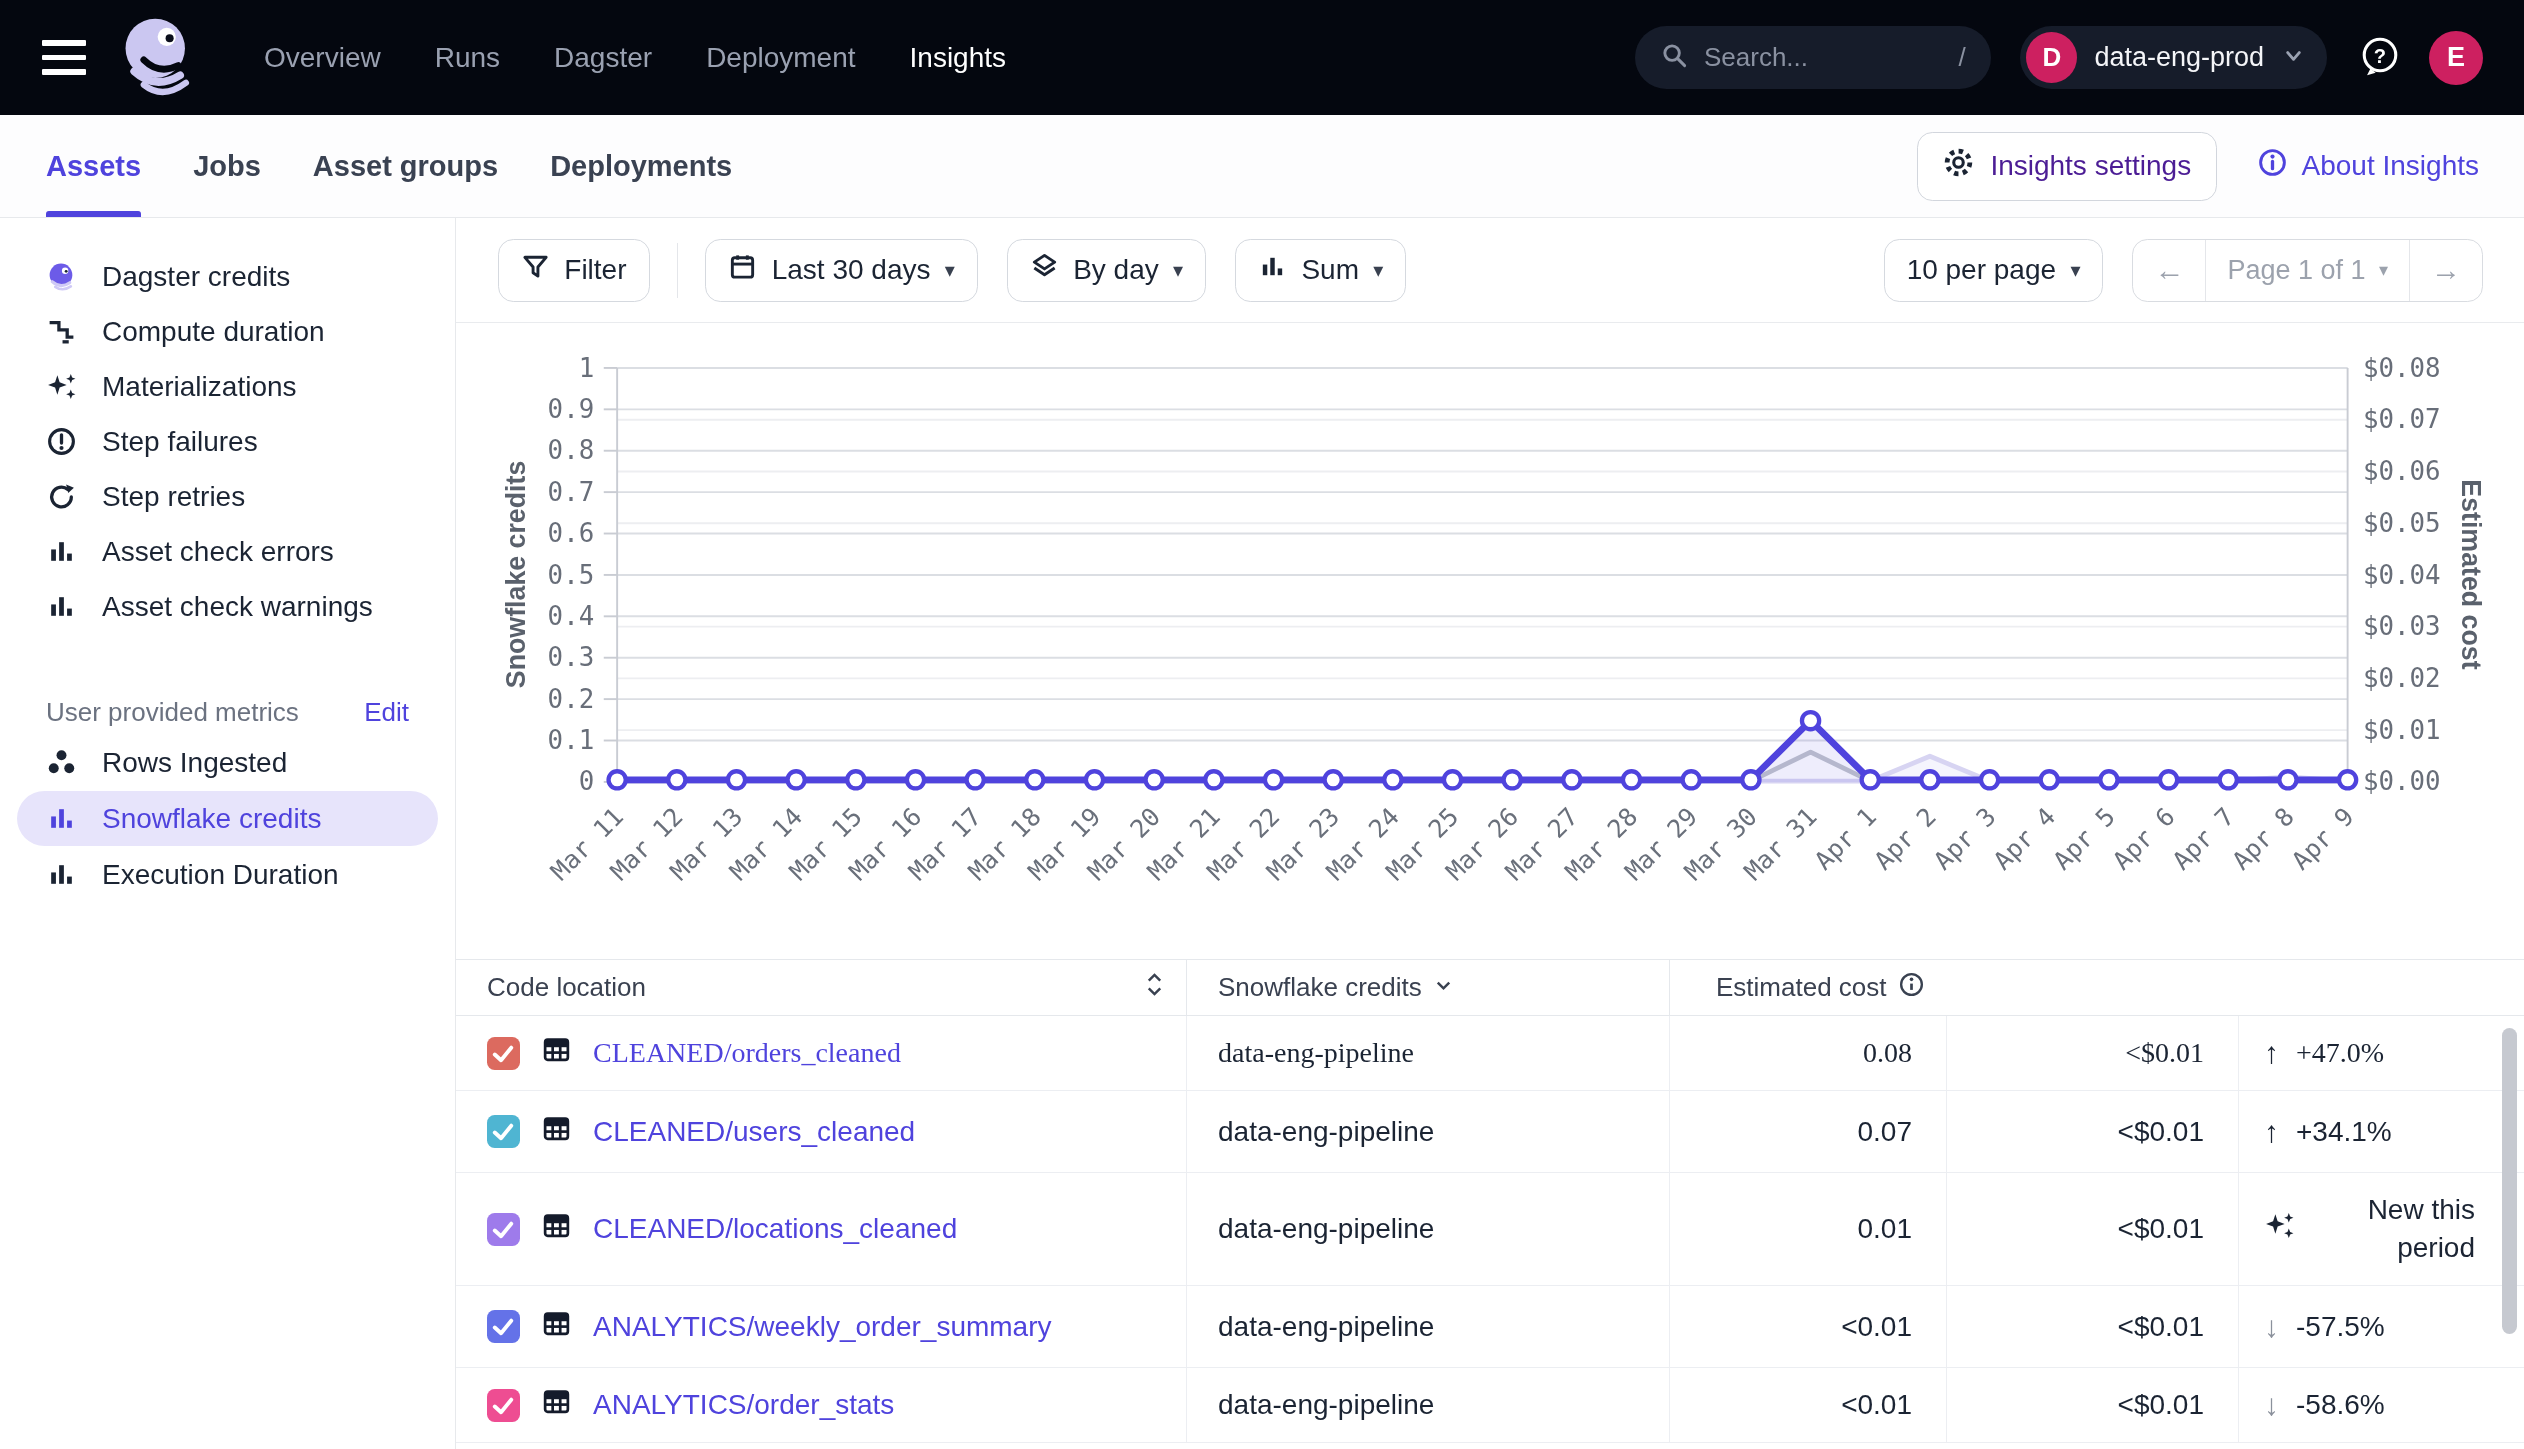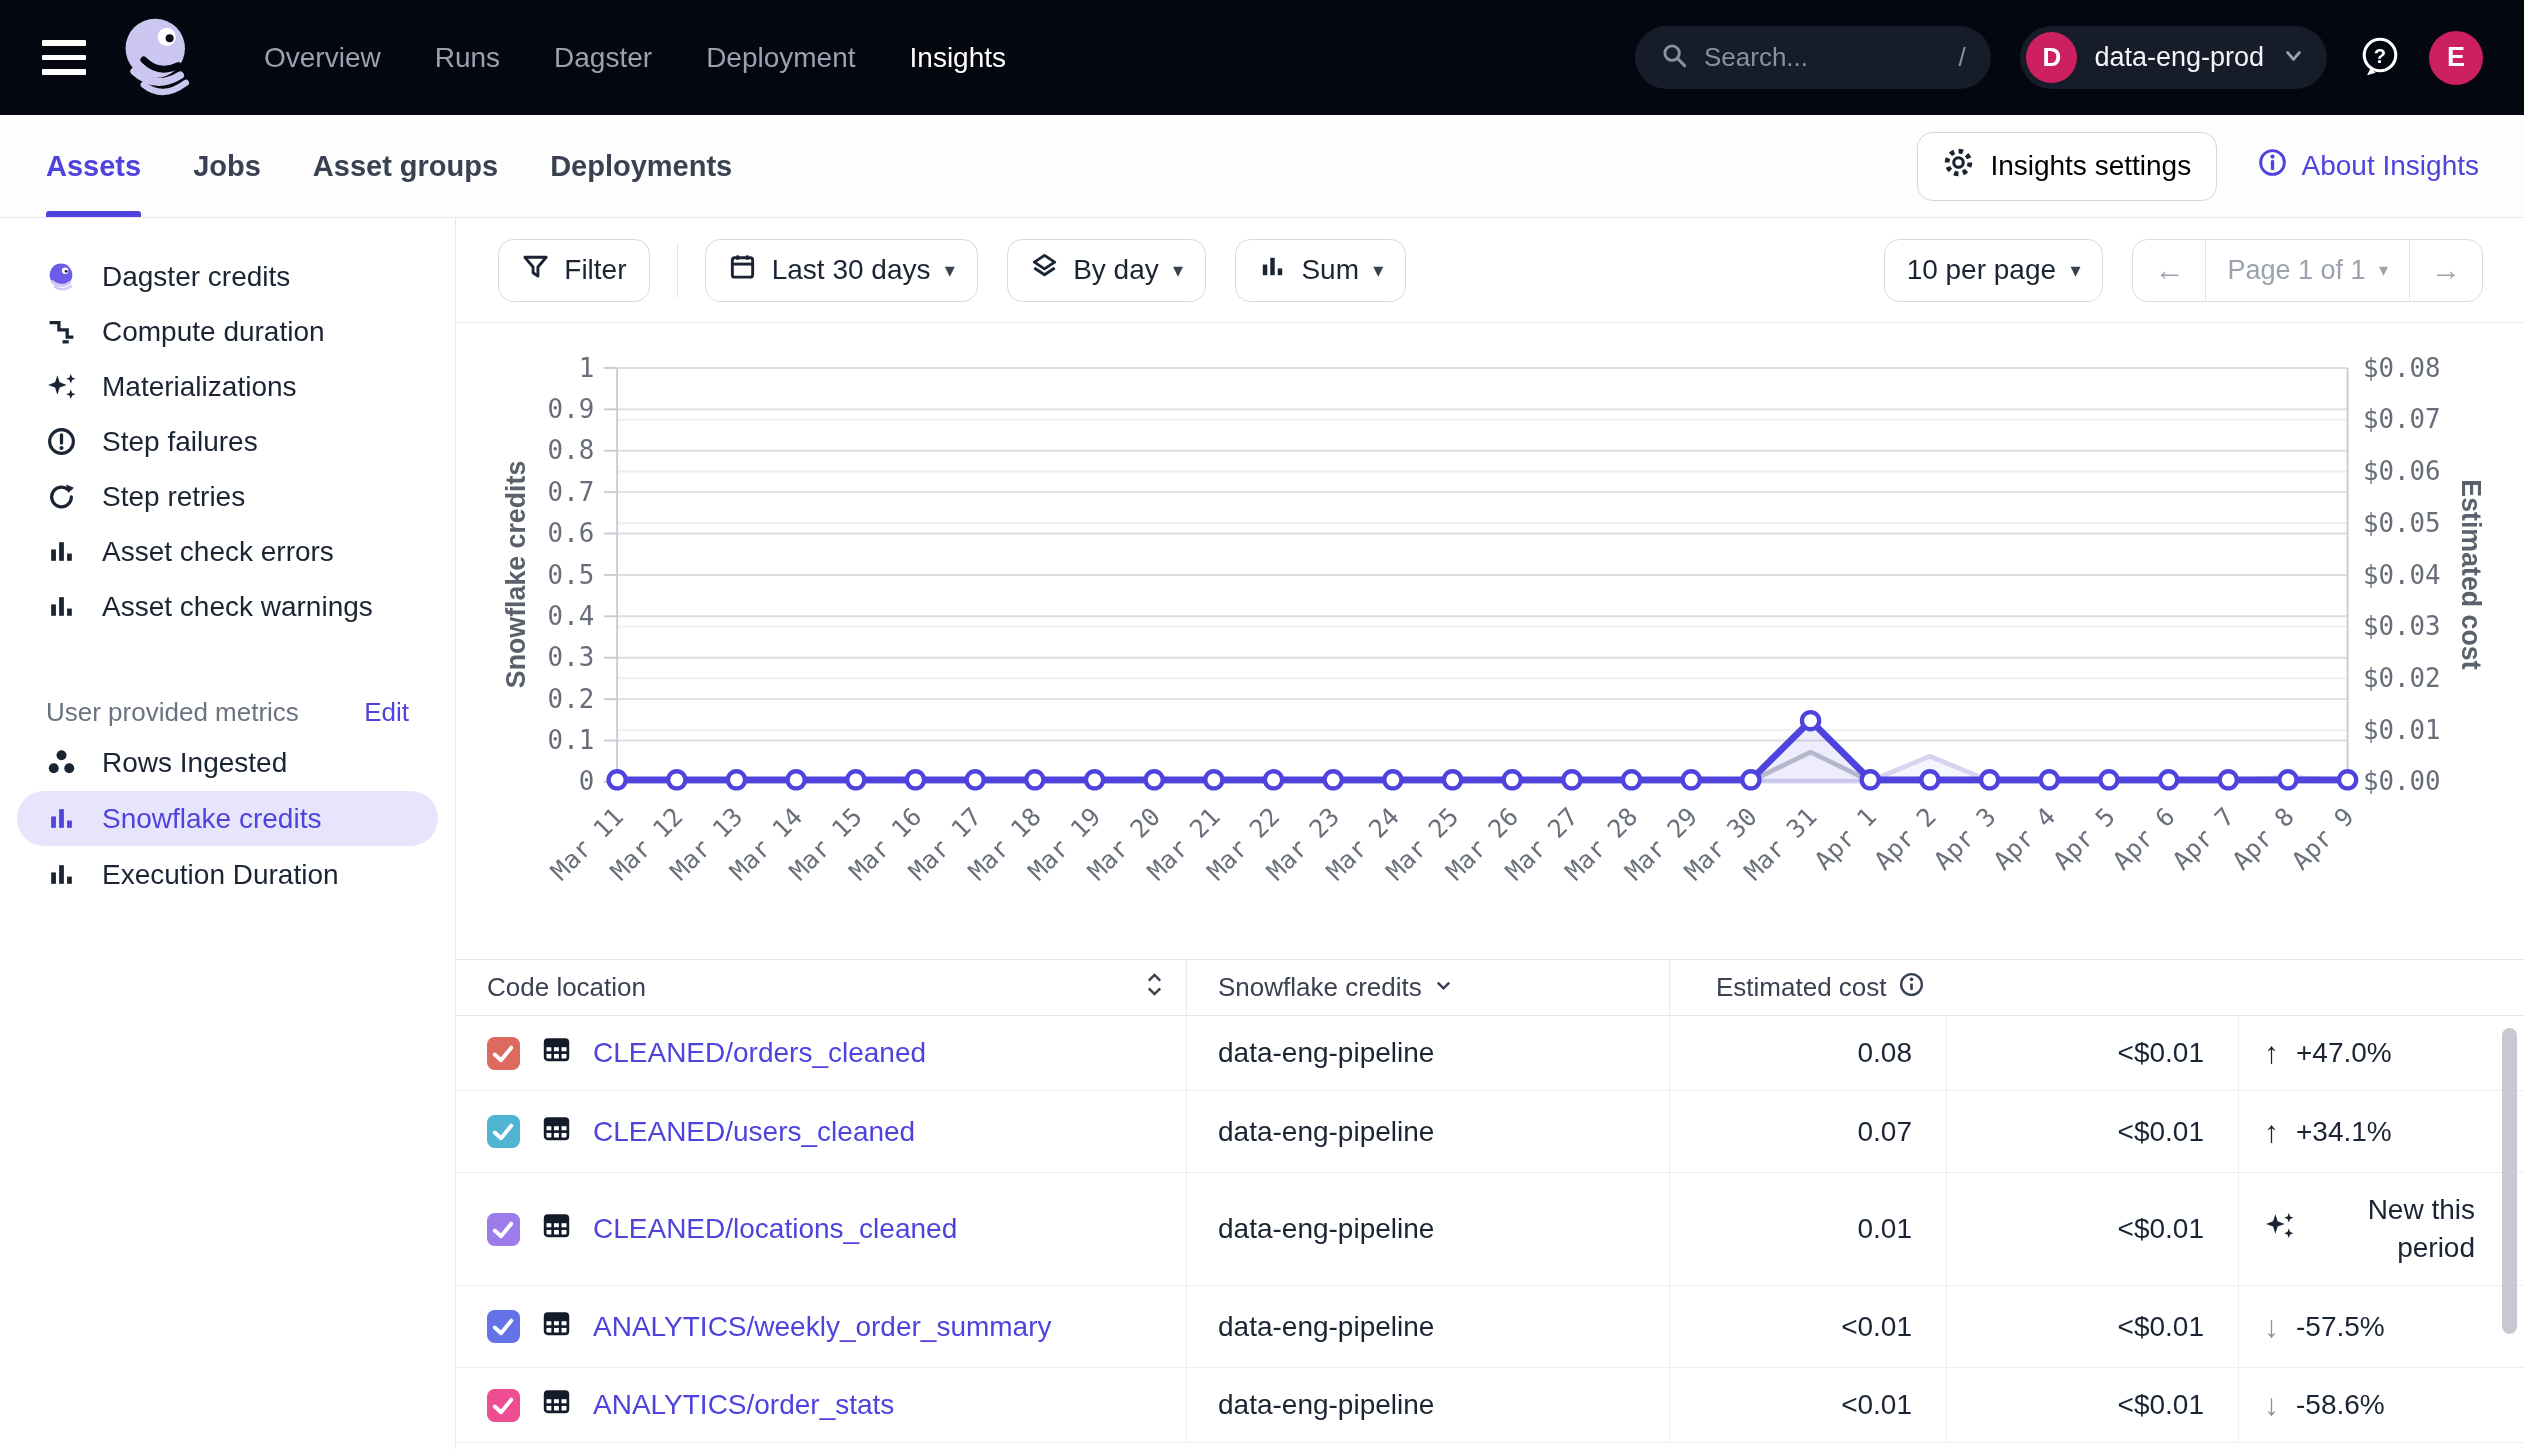--- a/index.html
+++ b/index.html
@@ -37,21 +37,21 @@
     display:flex; align-items:stretch; padding:0 46px; }
   .tabs { display:flex; gap:52px; }
   .tab { display:flex; align-items:center; font-size:29px; font-weight:600; color:#3A4252;
     position:relative; cursor:pointer; }
   .tab.active { color:#4F43DD; }
   .tab.active::after { content:""; position:absolute; left:0; right:0; bottom:0; height:5.7px;
     background:#4F43DD; border-radius:2.9px 2.9px 0 0; }
   .tabbar .spacer { flex:1; }
   .tabactions { display:flex; align-items:center; gap:40px; }
   .btn-outline { height:69px; border:1.9px solid #D2D6DD; border-radius:15.3px; background:#fff;
-    display:flex; align-items:center; gap:16px; padding:0 25px; font-size:28px; color:#000000; cursor:pointer; }
+    display:flex; align-items:center; gap:16px; padding:0 25px; font-size:28px; color:#4c1d95; cursor:pointer; }
   .aboutlink { display:flex; align-items:center; gap:13.4px; color:#4F43DD; font-size:28px; cursor:pointer; }
 
   
   .content { display:flex; height:1232px; }
   .sidebar { width:456px; border-right:1.9px solid #E7E9EC; padding-top:31px; flex:none; }
   .sectionlabel { padding:0 46px; font-size:26px; color:#6B7280; height:46px; display:flex;
     align-items:center; justify-content:space-between; }
   .editlink { color:#4F43DD; font-size:26px; cursor:pointer; }
   .sideitem { height:55px; display:flex; align-items:center; gap:25px; padding-left:46px;
     font-size:28px; color:#1B2433; cursor:pointer; }
@@ -515,21 +515,21 @@
             <span>
               <svg width="27" height="27" viewBox="0 0 30 30">
                   <circle cx="15" cy="15" r="11.5" fill="none" stroke="#394150" stroke-width="2.6"></circle>
                   <line x1="15" y1="14" x2="15" y2="21" stroke="#394150" stroke-width="3"></line>
                   <circle cx="15" cy="9.3" r="2" fill="#394150"></circle>
                 </svg>
             </span>
           </div>
         </div>
         <div>
-            <div class="trow" style="height: 75px;">
+            <div class="trow" style="height: 75px; font-family: Liberation Serif, serif;">
               <div class="td td-asset">
                 <span class="cbx" style="background:#DC6A5F">
                   <svg width="33" height="33" viewBox="0 0 34 34">
                     <polyline points="8,18 14.5,24 25,11" fill="none" stroke="#fff" stroke-width="4" stroke-linecap="round" stroke-linejoin="round"></polyline>
                   </svg>
                 </span>
                 <span><svg width="31" height="31" viewBox="0 0 30 30">
                     <rect x="4" y="5.5" width="22" height="6.5" rx="2" fill="#141B2B"></rect>
                     <g stroke="#141B2B" stroke-width="2.6" fill="none">
                       <rect x="4" y="5.5" width="22" height="19.5" rx="2.5"></rect>

